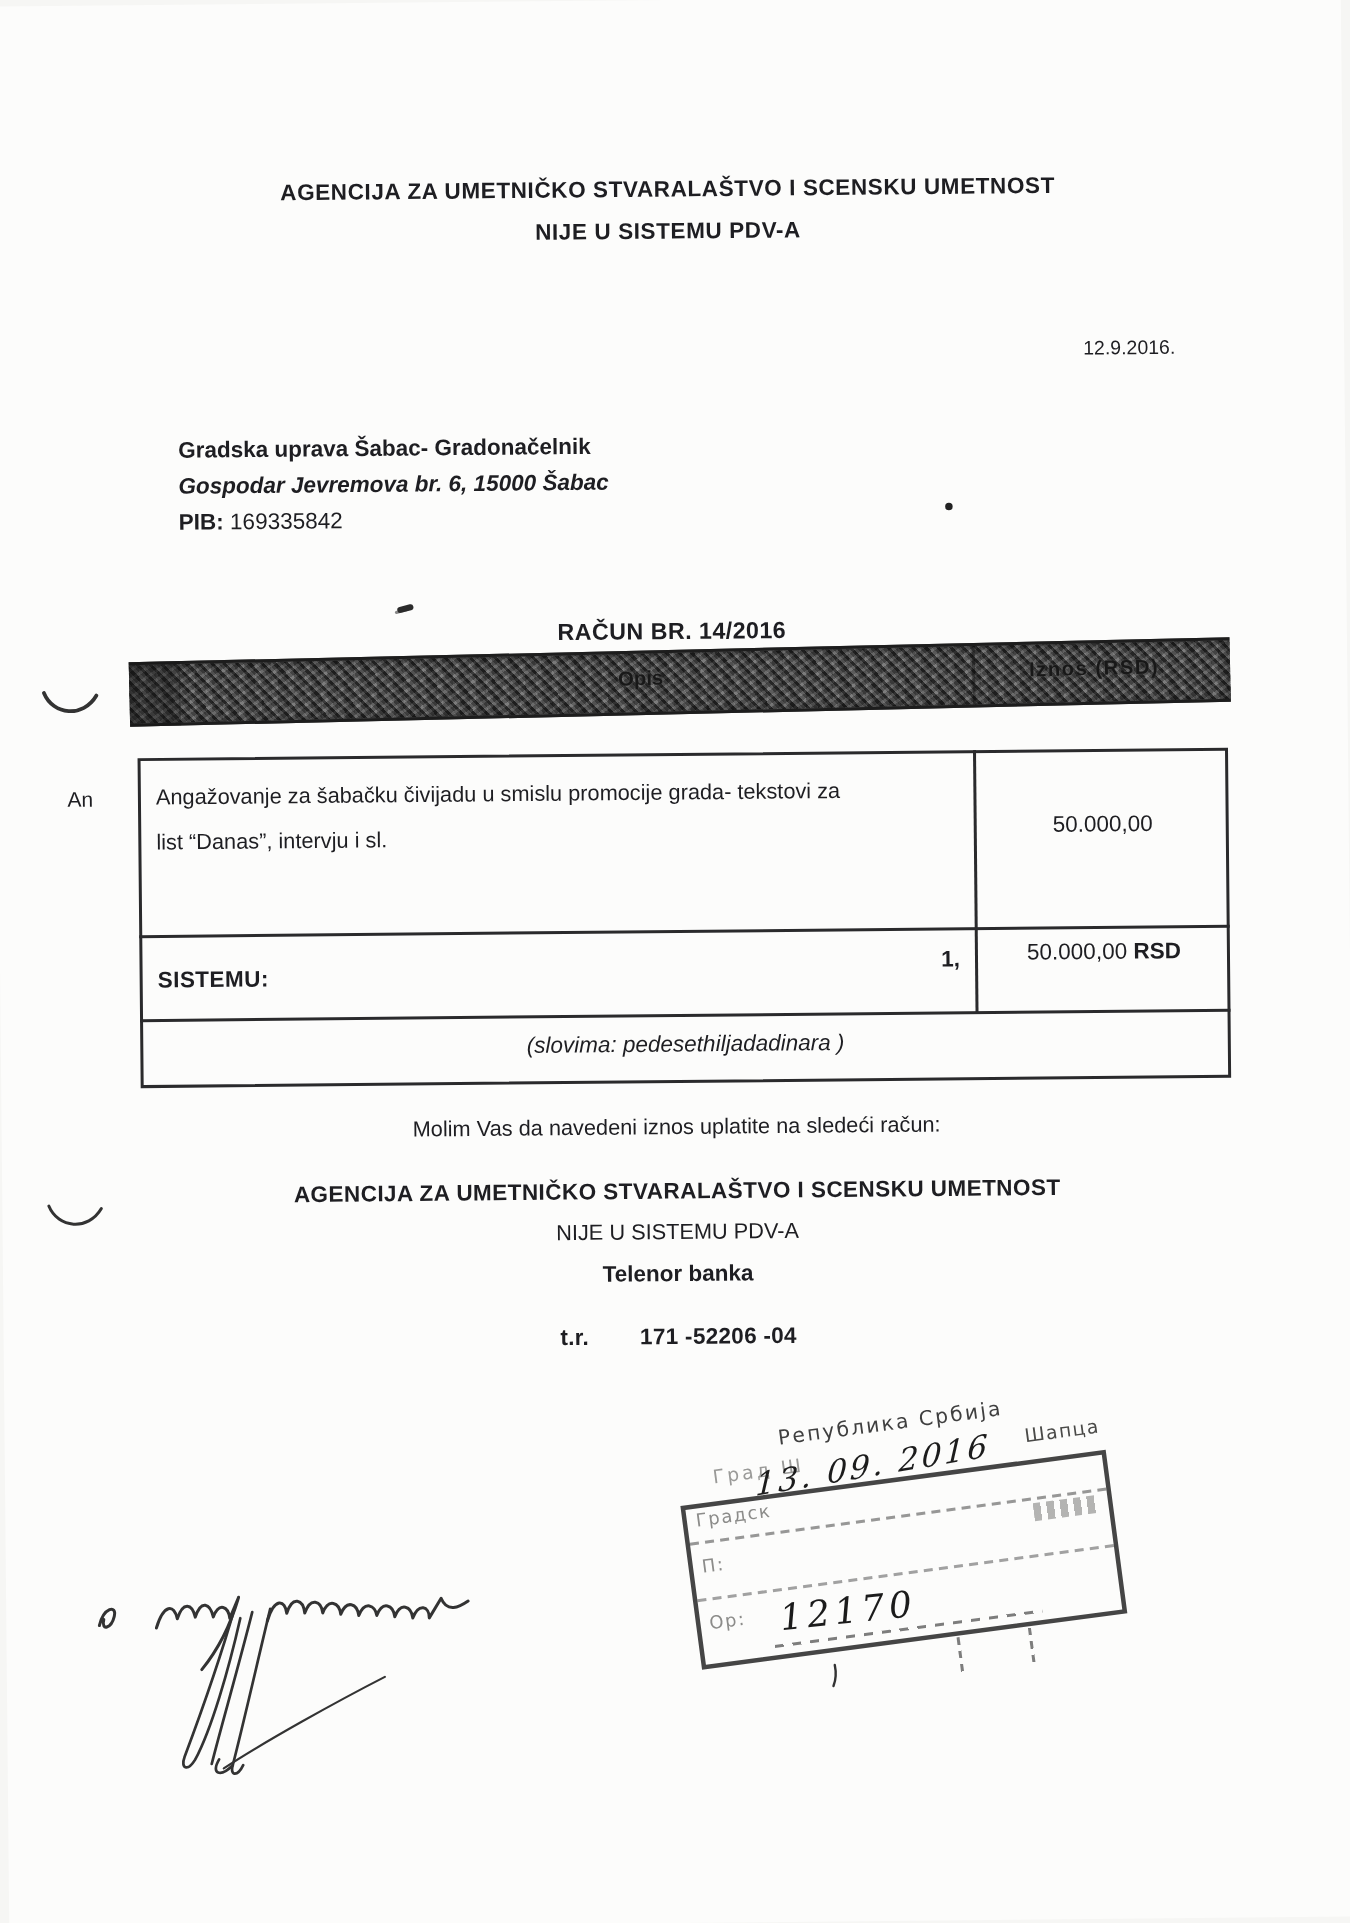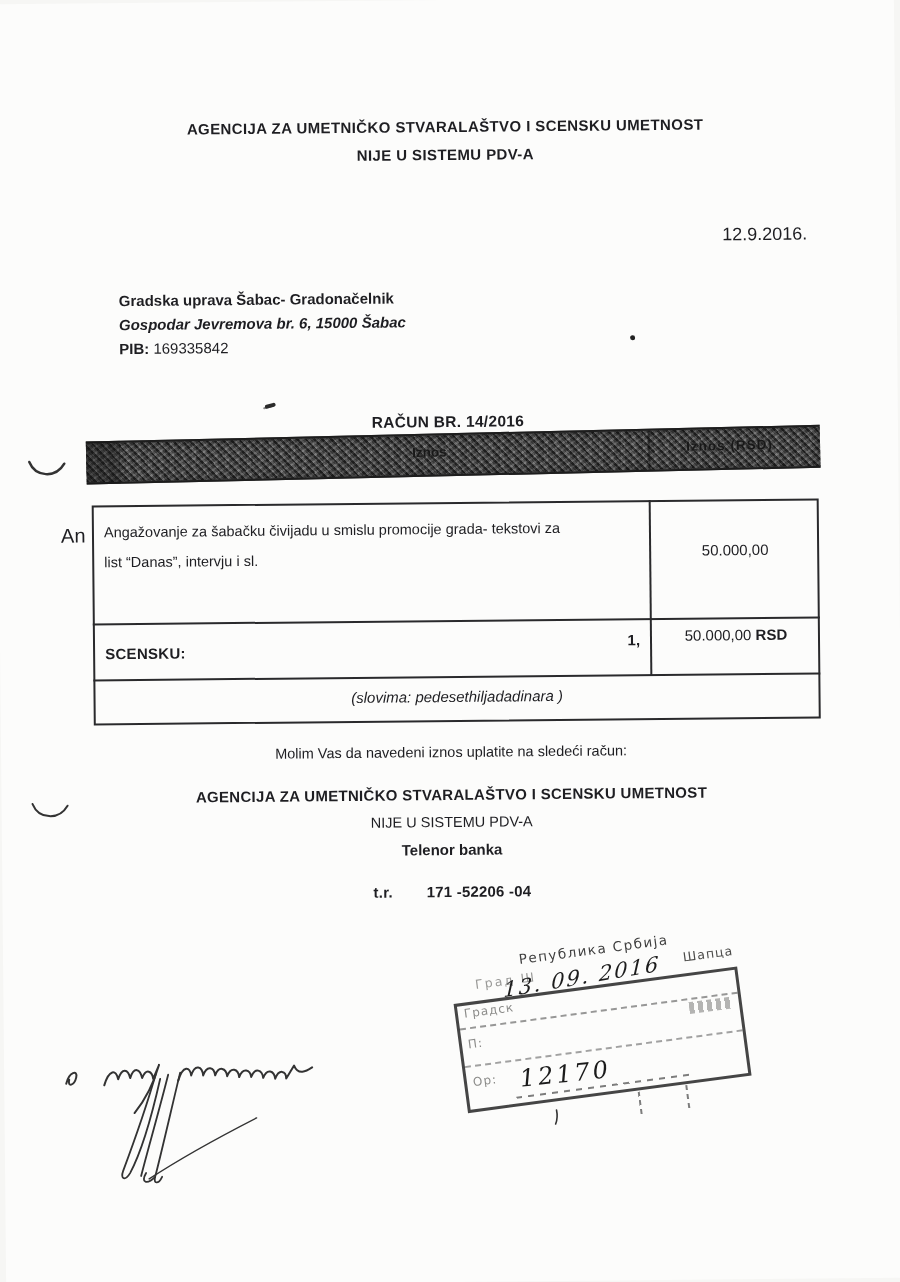--- a/index.html
+++ b/index.html
@@ -8,21 +8,21 @@
   .page{position:absolute;left:0;top:0;width:900px;height:1282px;background:#fcfcfb;
         transform:rotate(-0.55deg);transform-origin:450px 640px;}
   .abs{position:absolute;}
   .b{font-weight:700;}
   .i{font-style:italic;}
   .ctr{left:0;width:100%;text-align:center;}
 
   
   .hdr1{top:118px;font-size:15px;letter-spacing:.4px;}
   .hdr2{top:146px;font-size:15px;letter-spacing:.4px;}
-  .date{left:726px;top:227px;font-size:18px;}
+  .date{left:726px;top:227px;font-size:13px;}
 
   
   .rcpt{left:122px;top:286px;font-size:15px;line-height:24px;}
   .dot-mark{left:633px;top:337px;width:5px;height:5px;background:#222;border-radius:50%;}
   .pen-mark{left:267px;top:402px;width:11px;height:4px;background:#2b2b2b;border-radius:2px;
             transform:rotate(-14deg);box-shadow:-3px 1px 0 -1px #888;}
 
   .title{top:413px;font-size:15.5px;letter-spacing:.3px;}
 
   
@@ -48,21 +48,21 @@
   .tbl .outer{position:absolute;inset:0;border:2px solid #2a2a2c;}
   .row1{position:absolute;left:0;top:0;width:100%;height:120px;border-bottom:2px solid #2a2a2c;box-sizing:border-box;}
   .row2{position:absolute;left:0;top:120px;width:100%;height:56px;border-bottom:2px solid #2a2a2c;box-sizing:border-box;}
   .coldiv{position:absolute;left:557px;top:0;width:2px;height:176px;background:#2a2a2c;}
   .desc{position:absolute;left:12px;top:12px;width:538px;font-size:14.5px;line-height:30px;}
   .amt1{position:absolute;left:559px;top:42px;width:168px;text-align:center;font-size:15px;}
   .ukupno{position:absolute;left:12px;top:140px;font-size:15px;font-weight:700;letter-spacing:.3px;}
   .qty{position:absolute;left:455px;top:131px;width:92px;text-align:right;font-size:15px;font-weight:700;}
   .amt2{position:absolute;left:559px;top:127px;width:168px;text-align:center;font-size:15px;}
   .slovima{position:absolute;left:0;top:186px;width:100%;text-align:center;font-size:15px;font-style:italic;}
-  .marg-an{left:62px;top:521px;font-size:20px;}
+  .marg-an{left:46px;top:521px;font-size:14px;}
   .comma-mark{left:452px;top:608px;width:14px;height:16px;}
 
   
   .molim{top:744px;font-size:14.5px;}
   .payee1{top:786px;font-size:15px;letter-spacing:.3px;}
   .payee2{top:814px;font-size:14.5px;}
   .payee3{top:841px;font-size:15px;}
   .acct{top:883px;font-size:15px;letter-spacing:.2px;}
   .acct .gap{display:inline-block;width:34px;}
 
@@ -109,37 +109,37 @@
     <div class="b i">Gospodar Jevremova br. 6,  15000 Šabac</div>
     <div><span class="b">PIB:</span> <span>169335842</span></div>
   </div>
   <div class="abs dot-mark"></div>
   <div class="abs pen-mark"></div>
 
   <div class="abs ctr b title">RAČUN BR. 14/2016</div>
 
   <div class="abs band">
     <div class="band-div"></div>
-    <div class="band-label band-opis">Iznos</div>
+    <div class="band-label band-opis">Opis</div>
     <div class="band-label band-iznos">Iznos (RSD)</div>
   </div>
 
   <div class="abs marg-an">An</div>
 
   <div class="abs tbl">
     <div class="outer"></div>
     <div class="coldiv"></div>
     <div class="row1"></div>
     <div class="row2"></div>
     <div class="desc">
       <div>Angažovanje za šabačku čivijadu u smislu promocije grada- tekstovi za</div>
       <div>list “Danas”, intervju i sl.</div>
     </div>
     <div class="amt1">50.000,00</div>
-    <div class="ukupno">SCENSKU:</div>
+    <div class="ukupno">SISTEMU:</div>
     <div class="qty">1,</div>
     <div class="amt2"><span>50.000,00</span> <span class="b">RSD</span></div>
     <div class="slovima">(slovima: pedesethiljadadinara )</div>
     <svg class="comma-mark" width="14" height="16" viewBox="0 0 14 16">
       <path class="ink" d="M7,1 C8,6 8,10 6,15" stroke-width="1.6"></path>
     </svg>
   </div>
 
   <div class="abs ctr molim">Molim Vas da navedeni iznos uplatite na sledeći račun:</div>
   <div class="abs ctr b payee1">AGENCIJA ZA UMETNIČKO STVARALAŠTVO I SCENSKU UMETNOST</div>

